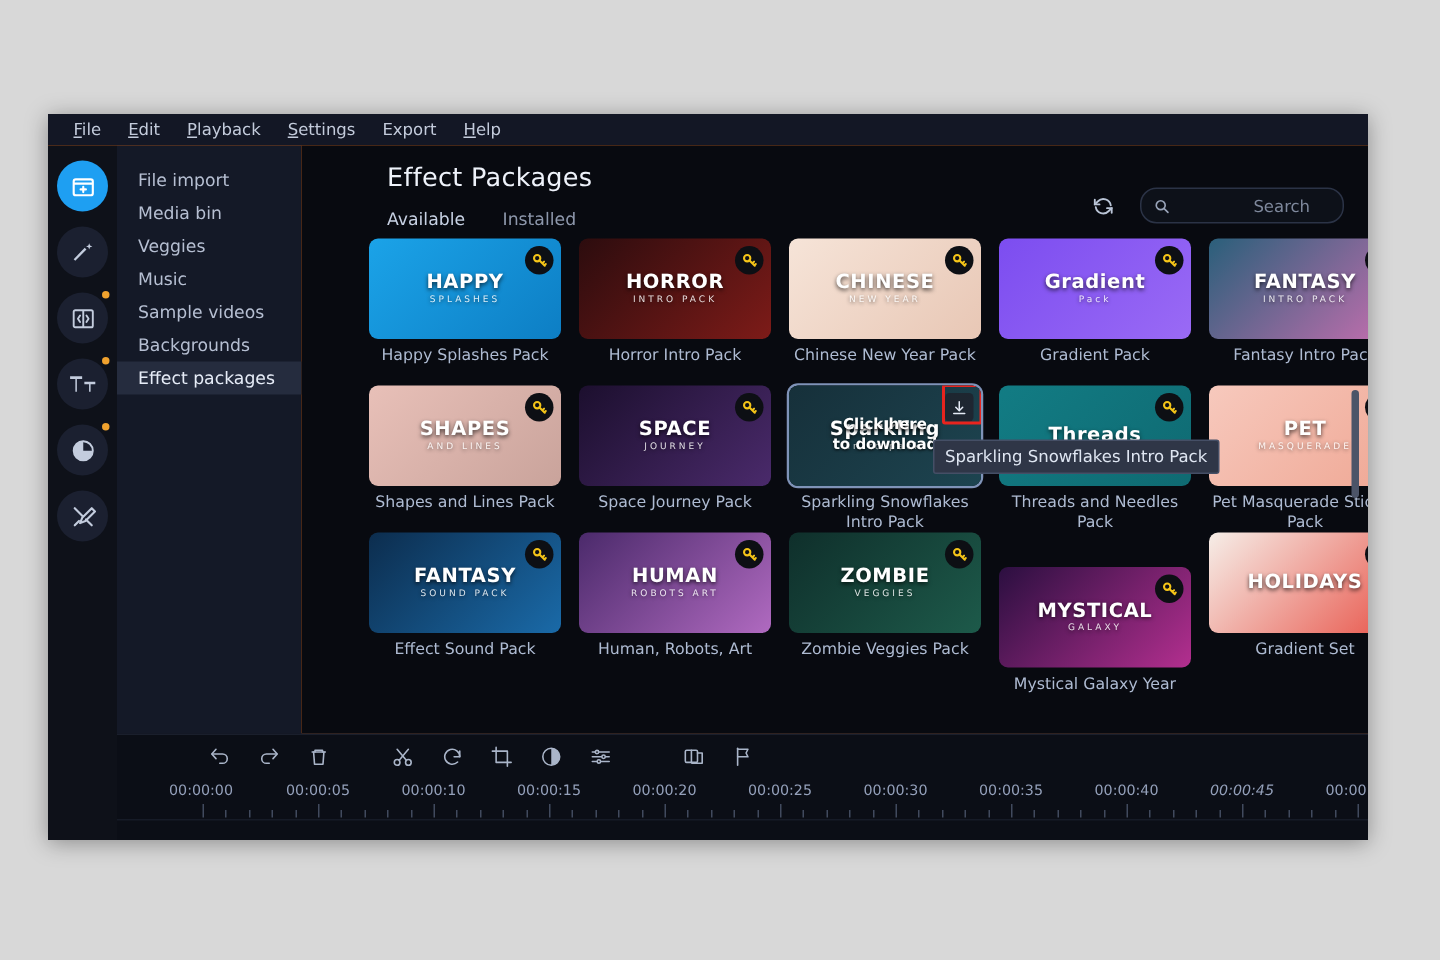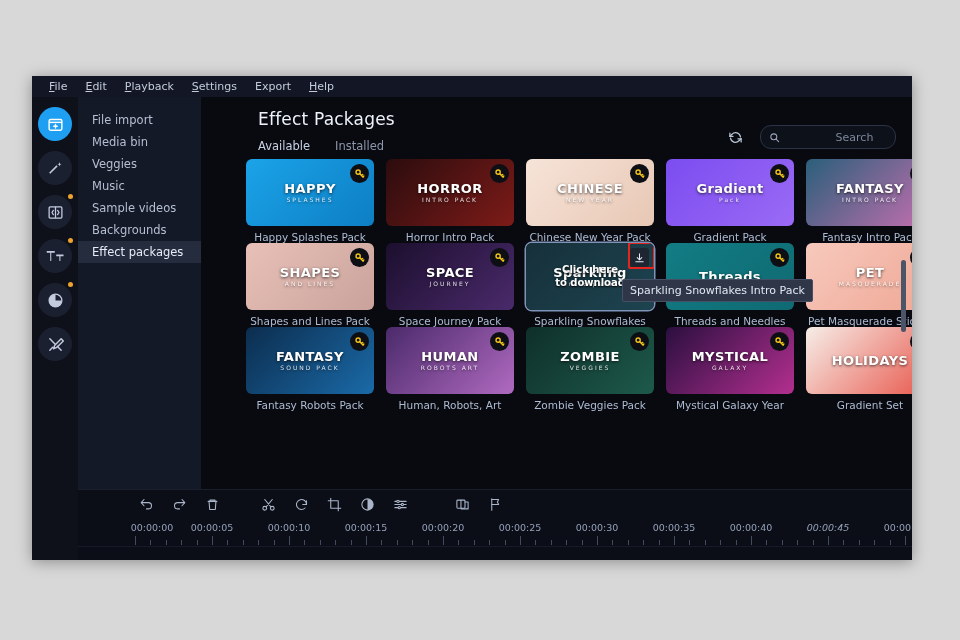--- a/index.html
+++ b/index.html
@@ -81,21 +81,21 @@
   .tab.active{color:#c7d1e3;}
   
   .grid-wrap{
     position:absolute;left:0;top:58px;right:0;bottom:0;overflow:hidden;
   }
   .grid{
     position:absolute;left:45px;top:-44px;width:700px;
     display:grid;grid-template-columns:repeat(5,128px);
     column-gap:12px;row-gap:0;
   }
-  .card{position:relative;width:128px;height:84px;cursor:pointer;}
+  .card{position:relative;width:128px;height:98px;cursor:pointer;}
   .thumb{
     position:relative;width:128px;height:67px;border-radius:6px;overflow:hidden;
     background:#1b2130;
   }
   .thumb .tlabel{
     position:absolute;left:0;right:0;top:50%;transform:translateY(-50%);
     text-align:center;color:#fff;font-weight:bold;font-size:13px;
     text-shadow:0 1px 3px rgba(0,0,0,.7);line-height:1.05;letter-spacing:.4px;
   }
   .thumb .tsub{
@@ -385,21 +385,21 @@
             <div class="card">
               <div class="thumb" style="background:linear-gradient(135deg,#0c2d4e 0%,#1a6aa8 100%);">
                 <div class="tlabel">FANTASY<span class="tsub">SOUND PACK</span></div>
                 <div class="key-badge">
                   <svg width="11" height="11" viewBox="0 0 24 24" fill="#f5c518">
                     <circle cx="9" cy="9" r="4.6" fill="none" stroke="#f5c518" stroke-width="3"></circle>
                     <path d="M12 12l8 8M16.5 16.5l2.5-2.5M19.5 19.5l2-2" stroke="#f5c518" stroke-width="3" stroke-linecap="round" fill="none"></path>
                   </svg>
                 </div>
               </div>
-              <div class="cap">Fantasy Robots Pack</div>
+              <div class="cap">Effect Sound Pack</div>
             </div>
             <div class="card">
               <div class="thumb" style="background:linear-gradient(135deg,#4b2a6b 0%,#b06ac0 100%);">
                 <div class="tlabel">HUMAN<span class="tsub">ROBOTS ART</span></div>
                 <div class="key-badge">
                   <svg width="11" height="11" viewBox="0 0 24 24" fill="#f5c518">
                     <circle cx="9" cy="9" r="4.6" fill="none" stroke="#f5c518" stroke-width="3"></circle>
                     <path d="M12 12l8 8M16.5 16.5l2.5-2.5M19.5 19.5l2-2" stroke="#f5c518" stroke-width="3" stroke-linecap="round" fill="none"></path>
                   </svg>
                 </div>
@@ -412,21 +412,21 @@
                 <div class="key-badge">
                   <svg width="11" height="11" viewBox="0 0 24 24" fill="#f5c518">
                     <circle cx="9" cy="9" r="4.6" fill="none" stroke="#f5c518" stroke-width="3"></circle>
                     <path d="M12 12l8 8M16.5 16.5l2.5-2.5M19.5 19.5l2-2" stroke="#f5c518" stroke-width="3" stroke-linecap="round" fill="none"></path>
                   </svg>
                 </div>
               </div>
               <div class="cap">Zombie Veggies Pack</div>
             </div>
             <div class="card">
-              <div class="thumb" style="background:linear-gradient(135deg,#2b0f40 0%,#b32f8f 100%);">
+              <div class="thumb" style="background:linear-gradient(135deg,#2b0f40 0%,#b32f8f 100%);margin-top:23px;">
                 <div class="tlabel">MYSTICAL<span class="tsub">GALAXY</span></div>
                 <div class="key-badge">
                   <svg width="11" height="11" viewBox="0 0 24 24" fill="#f5c518">
                     <circle cx="9" cy="9" r="4.6" fill="none" stroke="#f5c518" stroke-width="3"></circle>
                     <path d="M12 12l8 8M16.5 16.5l2.5-2.5M19.5 19.5l2-2" stroke="#f5c518" stroke-width="3" stroke-linecap="round" fill="none"></path>
                   </svg>
                 </div>
               </div>
               <div class="cap">Mystical Galaxy Year</div>
             </div>
@@ -506,21 +506,21 @@
           <div class="tl-btn" style="left: 407px;">
             <span><svg width="15" height="15" viewBox="0 0 24 24" fill="none" stroke="#aab5c9" stroke-width="1.7" stroke-linecap="round" stroke-linejoin="round">
                 <path d="M6 3v18"></path>
                 <path d="M6 4h11l-2 4 2 4H6"></path>
               </svg></span>
           </div>
         </div>
       <div class="ruler" id="ruler">
 
         <div class="tl-sep"></div>
-      <div class="tick-lbl" style="left: 74px;">00:00:00</div>
+      <div class="tick-lbl" style="left: 56px;">00:00:00</div>
           <div class="tick" style="left: 57px; height: 9px;"></div>
           <div class="tick" style="left: 72.4px; height: 5px;"></div>
           <div class="tick" style="left: 87.8px; height: 5px;"></div>
           <div class="tick" style="left: 103.2px; height: 5px;"></div>
           <div class="tick" style="left: 118.6px; height: 5px;"></div>
           <div class="tick-lbl" style="left: 134px;">00:00:05</div>
           <div class="tick" style="left: 134px; height: 9px;"></div>
           <div class="tick" style="left: 149.4px; height: 5px;"></div>
           <div class="tick" style="left: 164.8px; height: 5px;"></div>
           <div class="tick" style="left: 180.2px; height: 5px;"></div>

